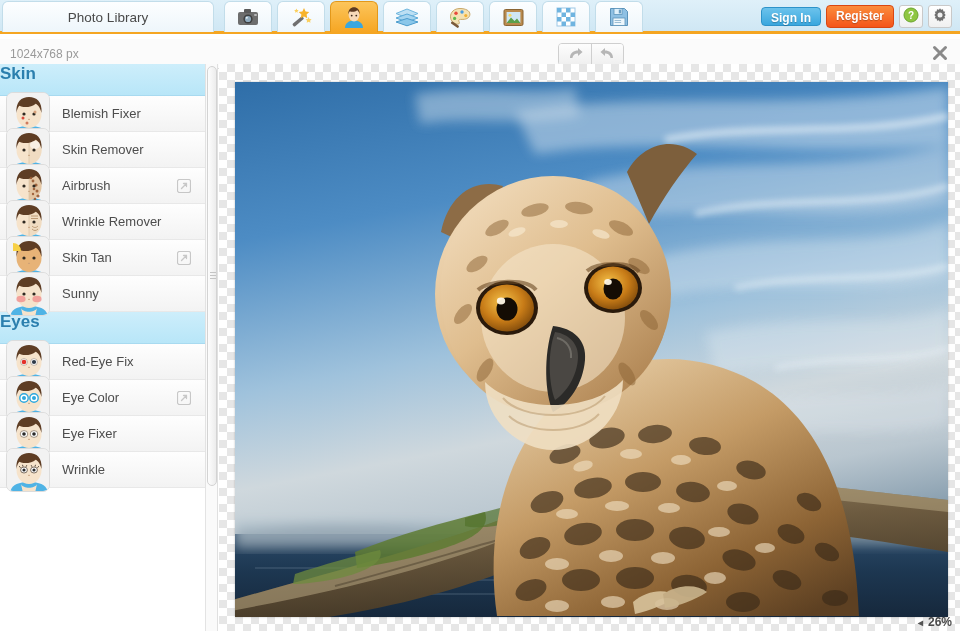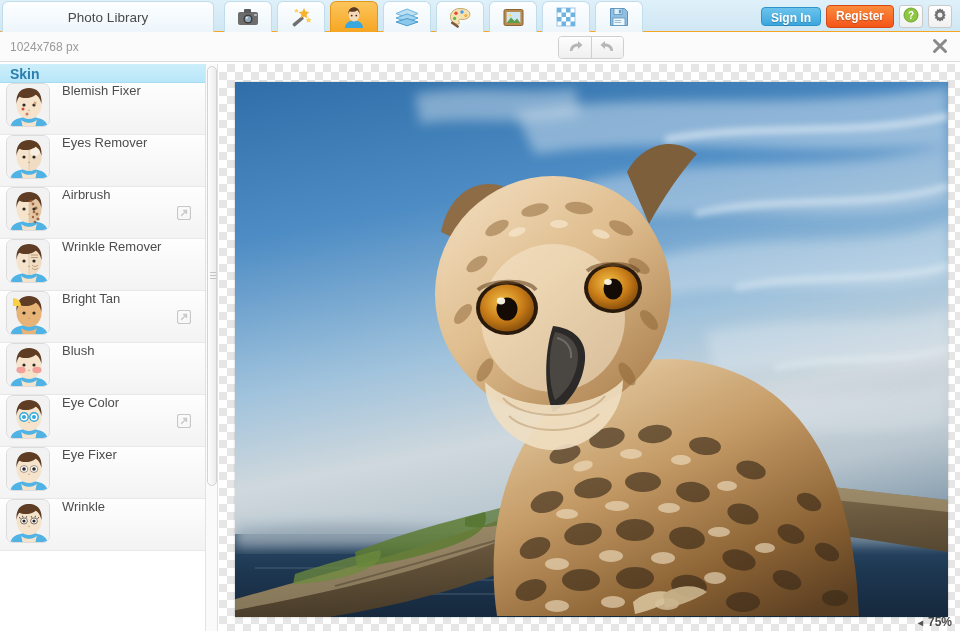--- a/index.html
+++ b/index.html
@@ -63,21 +63,21 @@
   }
   .btn-sq {
     width:24px; height:23px;
     background:linear-gradient(to bottom,#ffffff,#f0f0f0);
     border:1px solid #c9c9c9; border-radius:3px;
     display:flex; align-items:center; justify-content:center; cursor:pointer;
   }
 
   
   #secondbar {
-    position:absolute; left:0; top:32px; width:960px; height:30px;
+    position:absolute; left:0; top:39px; width:960px; height:30px;
     background:#fbfbfb; border-bottom:1px solid #dcdcdc;
   }
   #dim-label {
     position:absolute; left:10px; top:8px;
     font-size:12px; color:#9a9a9a;
   }
   .hist-group {
     position:absolute; left:558px; top:4px;
     display:flex; border:1px solid #cfcfcf; border-radius:4px;
     background:#f6f6f6; overflow:hidden;
@@ -93,31 +93,31 @@
     display:flex; align-items:center; justify-content:center;
   }
 
   
   #sidebar {
     position:absolute; left:0; top:64px; width:206px; height:567px;
     background:#ffffff; overflow:hidden;
     border-right:1px solid #e3e3e3;
   }
   .sec-head {
-    height:19px; line-height:20px;
+    height:32px; line-height:20px;
     background: linear-gradient(to bottom,#cdeefb 0%, #b8e6f8 100%);
-    color:#2b7fae; font-size:14px; font-weight:bold;
-    padding-left:10px; cursor:pointer;
+    color:#2b7fae; font-size:17px; font-weight:bold;
+    cursor:pointer;
     border-bottom:1px solid #a8daf0;
   }
   .effect-row {
-    position:relative; height:52px;
+    position:relative; height:36px;
     border-bottom:1px solid #e8e8e8;
     background: linear-gradient(to bottom,#fefefe 0%, #f3f3f3 100%);
-    display:flex; align-items:flex-start; cursor:pointer;
+    display:flex; align-items:center; cursor:pointer;
   }
   .thumb {
     width:44px; height:44px; margin-left:6px; flex:0 0 44px;
     border:1px solid #dcdcdc; border-radius:7px;
     background:#f4f4f4; overflow:hidden; position:relative;
   }
   .thumb svg { display:block; width:44px; height:44px; }
   .effect-label {
     margin-left:12px; font-size:13px; color:#4d4d4d;
   }
@@ -365,21 +365,21 @@
             <ellipse cx="22" cy="21" rx="12.5" ry="14" fill="#f6e3cb"></ellipse>
             <path d="M22 7 a12.5 14 0 0 1 0 28z" fill="#f0dcc2"></path>
             <path d="M22 7 L22 35" stroke="#d9c3a8" stroke-width="0.7"></path>
             <path d="M9.5 20 C8.5 8.5 14.5 4 22 4 s13.5 4.5 12.5 16 c-1.4-5.6-3.4-8-5.8-9.3 -3.8 3.6-12.2 4.4-16.4 2.1 -1.6 1.8-2.4 4.2-2.8 7.2z" fill="#5e3d24"></path>
             <ellipse cx="28" cy="16" rx="5" ry="4" fill="#ffffff" opacity="0.55"></ellipse>
             <circle cx="17" cy="21" r="1.6" fill="#2f2a22"></circle>
             <circle cx="27" cy="21" r="1.6" fill="#2f2a22"></circle>
             <path d="M21 26 q1 1.4 2 0" stroke="#c49a76" stroke-width="0.8" fill="none"></path>
           </svg>
         </div>
-        <div class="effect-label">Eyes Remover</div>
+        <div class="effect-label">Skin Remover</div>
       </div>
       <div class="effect-row">
         <div class="thumb">
           <svg viewBox="0 0 44 44">
             <rect width="44" height="44" fill="#f2f2f2"></rect>
             <path d="M3 44 c1-8 8-11 19-11 s18 3 19 11z" fill="#4fb3e5"></path>
             <path d="M14 35 c2 5 14 5 16 0 l-2 9 h-12z" fill="#f6e3cb"></path>
             <ellipse cx="22" cy="21" rx="12.5" ry="14" fill="#f6e3cb"></ellipse>
             <path d="M22 7 a12.5 14 0 0 1 0 28z" fill="#e3c6a4"></path>
             <path d="M22 7 L22 35" stroke="#d9c3a8" stroke-width="0.7"></path>
@@ -435,42 +435,60 @@
             <path d="M3 44 c1-8 8-11 19-11 s18 3 19 11z" fill="#4fb3e5"></path>
             <path d="M14 35 c2 5 14 5 16 0 l-2 9 h-12z" fill="#e7b377"></path>
             <ellipse cx="22" cy="21" rx="12.5" ry="14" fill="#e7b377"></ellipse>
             <path d="M9.5 20 C8.5 8.5 14.5 4 22 4 s13.5 4.5 12.5 16 c-1.4-5.6-3.4-8-5.8-9.3 -3.8 3.6-12.2 4.4-16.4 2.1 -1.6 1.8-2.4 4.2-2.8 7.2z" fill="#5e3d24"></path>
             <path d="M6 6 a8 8 0 0 1 8 8 h-8z" fill="#f7d046"></path>
             <circle cx="17" cy="21" r="1.6" fill="#2f2a22"></circle>
             <circle cx="27" cy="21" r="1.6" fill="#2f2a22"></circle>
             <path d="M21 26 q1 1.4 2 0" stroke="#c49a76" stroke-width="0.8" fill="none"></path>
           </svg>
         </div>
-        <div class="effect-label">Bright Tan</div>
+        <div class="effect-label">Skin Tan</div>
         <div class="popout"><svg viewBox="0 0 14 14">
             <rect x="0.5" y="0.5" width="13" height="13" rx="2" fill="none" stroke="#8d8d8d" stroke-width="1.2"></rect>
             <path d="M4.5 9.5 L9.5 4.5 M6.5 4.5 H9.5 V7.5" stroke="#8d8d8d" stroke-width="1.3" fill="none" stroke-linecap="round"></path>
           </svg></div>
       </div>
       <div class="effect-row">
         <div class="thumb">
           <svg viewBox="0 0 44 44">
             <rect width="44" height="44" fill="#f2f2f2"></rect>
             <path d="M3 44 c1-8 8-11 19-11 s18 3 19 11z" fill="#4fb3e5"></path>
             <path d="M14 35 c2 5 14 5 16 0 l-2 9 h-12z" fill="#f6e3cb"></path>
             <ellipse cx="22" cy="21" rx="12.5" ry="14" fill="#f6e3cb"></ellipse>
             <path d="M9.5 20 C8.5 8.5 14.5 4 22 4 s13.5 4.5 12.5 16 c-1.4-5.6-3.4-8-5.8-9.3 -3.8 3.6-12.2 4.4-16.4 2.1 -1.6 1.8-2.4 4.2-2.8 7.2z" fill="#5e3d24"></path>
             <ellipse cx="14" cy="26" rx="4.6" ry="3.2" fill="#f08a8a" opacity="0.75"></ellipse>
             <ellipse cx="30" cy="26" rx="4.6" ry="3.2" fill="#f08a8a" opacity="0.75"></ellipse>
             <circle cx="17" cy="21" r="1.6" fill="#2f2a22"></circle>
             <circle cx="27" cy="21" r="1.6" fill="#2f2a22"></circle>
             <path d="M21 26 q1 1.4 2 0" stroke="#c49a76" stroke-width="0.8" fill="none"></path>
           </svg>
         </div>
-        <div class="effect-label">Blush</div>
+        <div class="effect-label">Sunny</div>
+      </div>
+      <div class="sec-head">Eyes</div>
+      <div class="effect-row">
+        <div class="thumb">
+          <svg viewBox="0 0 44 44">
+            <rect width="44" height="44" fill="#f2f2f2"></rect>
+            <path d="M3 44 c1-8 8-11 19-11 s18 3 19 11z" fill="#4fb3e5"></path>
+            <path d="M14 35 c2 5 14 5 16 0 l-2 9 h-12z" fill="#f6e3cb"></path>
+            <ellipse cx="22" cy="21" rx="12.5" ry="14" fill="#f6e3cb"></ellipse>
+            <path d="M9.5 20 C8.5 8.5 14.5 4 22 4 s13.5 4.5 12.5 16 c-1.4-5.6-3.4-8-5.8-9.3 -3.8 3.6-12.2 4.4-16.4 2.1 -1.6 1.8-2.4 4.2-2.8 7.2z" fill="#5e3d24"></path>
+            <circle cx="17" cy="21" r="3.4" fill="#ffffff" stroke="#9a8a78" stroke-width="0.6"></circle>
+            <circle cx="17" cy="21" r="2.3" fill="#e43028"></circle>
+            <circle cx="27" cy="21" r="3.4" fill="#ffffff" stroke="#9a8a78" stroke-width="0.6"></circle>
+            <circle cx="27" cy="21" r="2.1" fill="#2f3a48"></circle>
+            <path d="M21 26 q1 1.4 2 0" stroke="#c49a76" stroke-width="0.8" fill="none"></path>
+          </svg>
+        </div>
+        <div class="effect-label">Red-Eye Fix</div>
       </div>
       <div class="effect-row">
         <div class="thumb">
           <svg viewBox="0 0 44 44">
             <rect width="44" height="44" fill="#f2f2f2"></rect>
             <path d="M3 44 c1-8 8-11 19-11 s18 3 19 11z" fill="#4fb3e5"></path>
             <path d="M14 35 c2 5 14 5 16 0 l-2 9 h-12z" fill="#f6e3cb"></path>
             <ellipse cx="22" cy="21" rx="12.5" ry="14" fill="#f6e3cb"></ellipse>
             <path d="M9.5 20 C8.5 8.5 14.5 4 22 4 s13.5 4.5 12.5 16 c-1.4-5.6-3.4-8-5.8-9.3 -3.8 3.6-12.2 4.4-16.4 2.1 -1.6 1.8-2.4 4.2-2.8 7.2z" fill="#5e3d24"></path>
             <circle cx="17" cy="21" r="4.2" fill="#ffffff" stroke="#2ea8dd" stroke-width="1.4"></circle>
@@ -740,17 +758,17 @@
           <path d="M398 520 C412 508 430 506 442 514 C432 522 416 528 400 532z" fill="#d8c39c"></path>
           <path d="M428 512 C444 502 462 502 472 510 C460 518 444 524 430 526z" fill="#cbb58d"></path>
         </g>
 
         <rect width="713" height="535" fill="none"></rect>
       </svg>
     </div>
 
     <div id="zoom-ind">
       <span id="zoom-arrow">◂</span>
-      <span>75%</span>
+      <span>26%</span>
     </div>
   </div>
 
 </div>
 
 </body></html>

